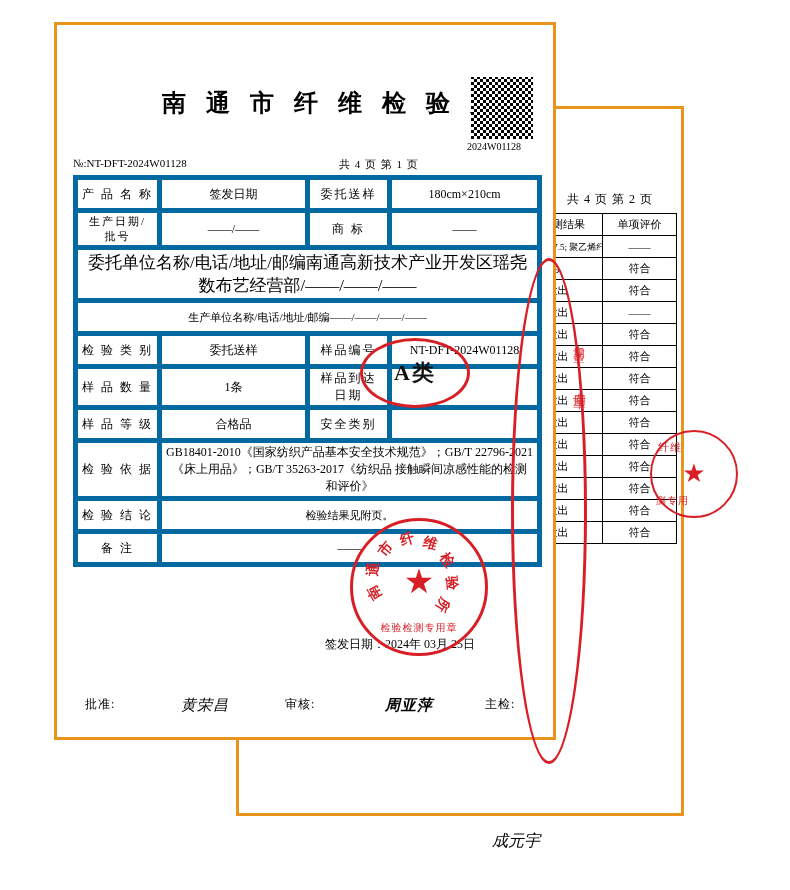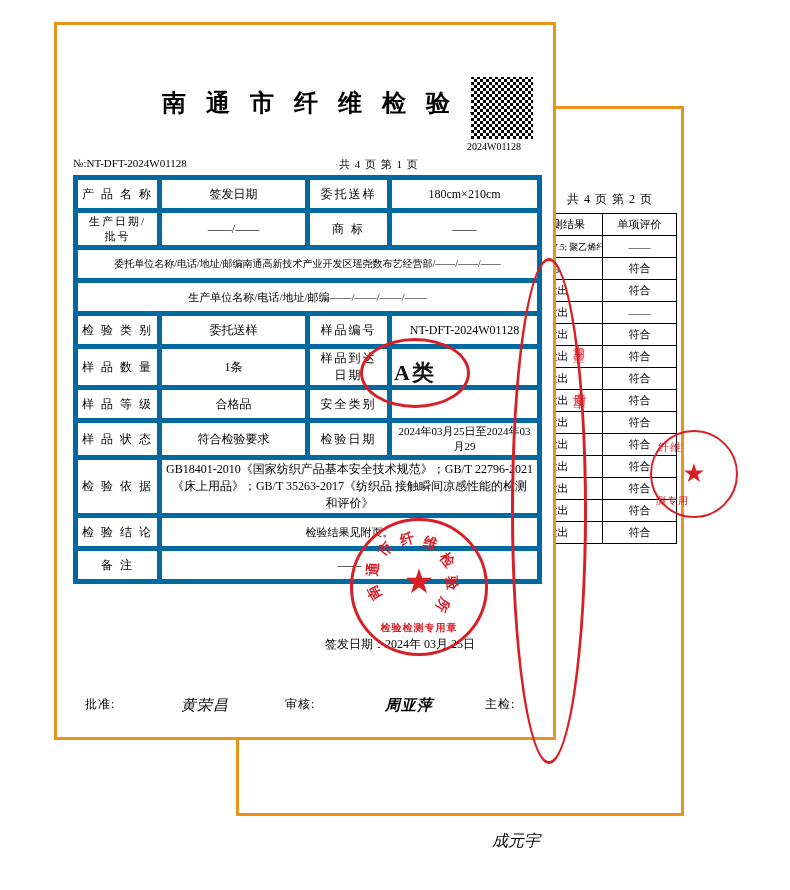--- a/index.html
+++ b/index.html
@@ -347,21 +347,20 @@
     line-height: 1;
   }
   .stamp-main .bottom-text {
     position: absolute;
     left: 0;
     right: 0;
     bottom: 18px;
     text-align: center;
     font-size: 10px;
     letter-spacing: 1px;
-    font-weight: bold;
   }
   .vertical-seal-front {
     position: absolute;
     left: 570px;
     top: 336px;
     font-size: 12px;
     color: #d81f26;
     writing-mode: vertical-rl;
     letter-spacing: 3px;
     z-index: 33;
@@ -536,21 +535,21 @@
             <td>180cm×210cm</td>
           </tr>
           <tr>
             <td class="vmid-label tall" style="white-space:pre-line;font-size:11px;line-height:15px">生产日期/
 批号</td>
             <td class="tall">——/——</td>
             <td class="vmid-label tall">商    标</td>
             <td class="tall">——</td>
           </tr>
           <tr>
-            <td colspan="4" class="full-left tall" style="font-size:10px">委托单位名称/电话/地址/邮编南通高新技术产业开发区瑶尧数布艺经营部/——/——/——</td>
+            <td colspan="4" class="full-left tall" style="font-size:17px">委托单位名称/电话/地址/邮编南通高新技术产业开发区瑶尧数布艺经营部/——/——/——</td>
           </tr>
           <tr>
             <td colspan="4" class="full-left tall" style="font-size:11px">生产单位名称/电话/地址/邮编——/——/——/——</td>
           </tr>
           <tr>
             <td class="vmid-label">检 验 类 别</td>
             <td>委托送样</td>
             <td class="vmid-label">样品编号</td>
             <td>NT-DFT-2024W01128</td>
           </tr>
@@ -558,26 +557,20 @@
             <td class="vmid-label">样 品 数 量</td>
             <td>1条</td>
             <td class="vmid-label">样品到达日期</td>
             <td></td>
           </tr>
           <tr>
             <td class="vmid-label">样 品 等 级</td>
             <td>合格品</td>
             <td class="vmid-label">安全类别</td>
             <td></td>
-          </tr>
-          <tr>
-            <td class="vmid-label">样 品 状 态</td>
-            <td>符合检验要求</td>
-            <td class="vmid-label">检验日期</td>
-            <td style="font-size:11px">2024年03月25日至2024年03月29</td>
           </tr>
           <tr>
             <td class="vmid-label" style="vertical-align:middle">检 验 依 据</td>
             <td colspan="3" class="basis-cell">GB18401-2010《国家纺织产品基本安全技术规范》；GB/T 22796-2021《床上用品》；GB/T 35263-2017《纺织品 接触瞬间凉感性能的检测和评价》</td>
           </tr>
           <tr>
             <td class="vmid-label" style="vertical-align:middle">检 验 结 论</td>
             <td colspan="3" class="concl-cell">检验结果见附页。</td>
           </tr>
           <tr>

